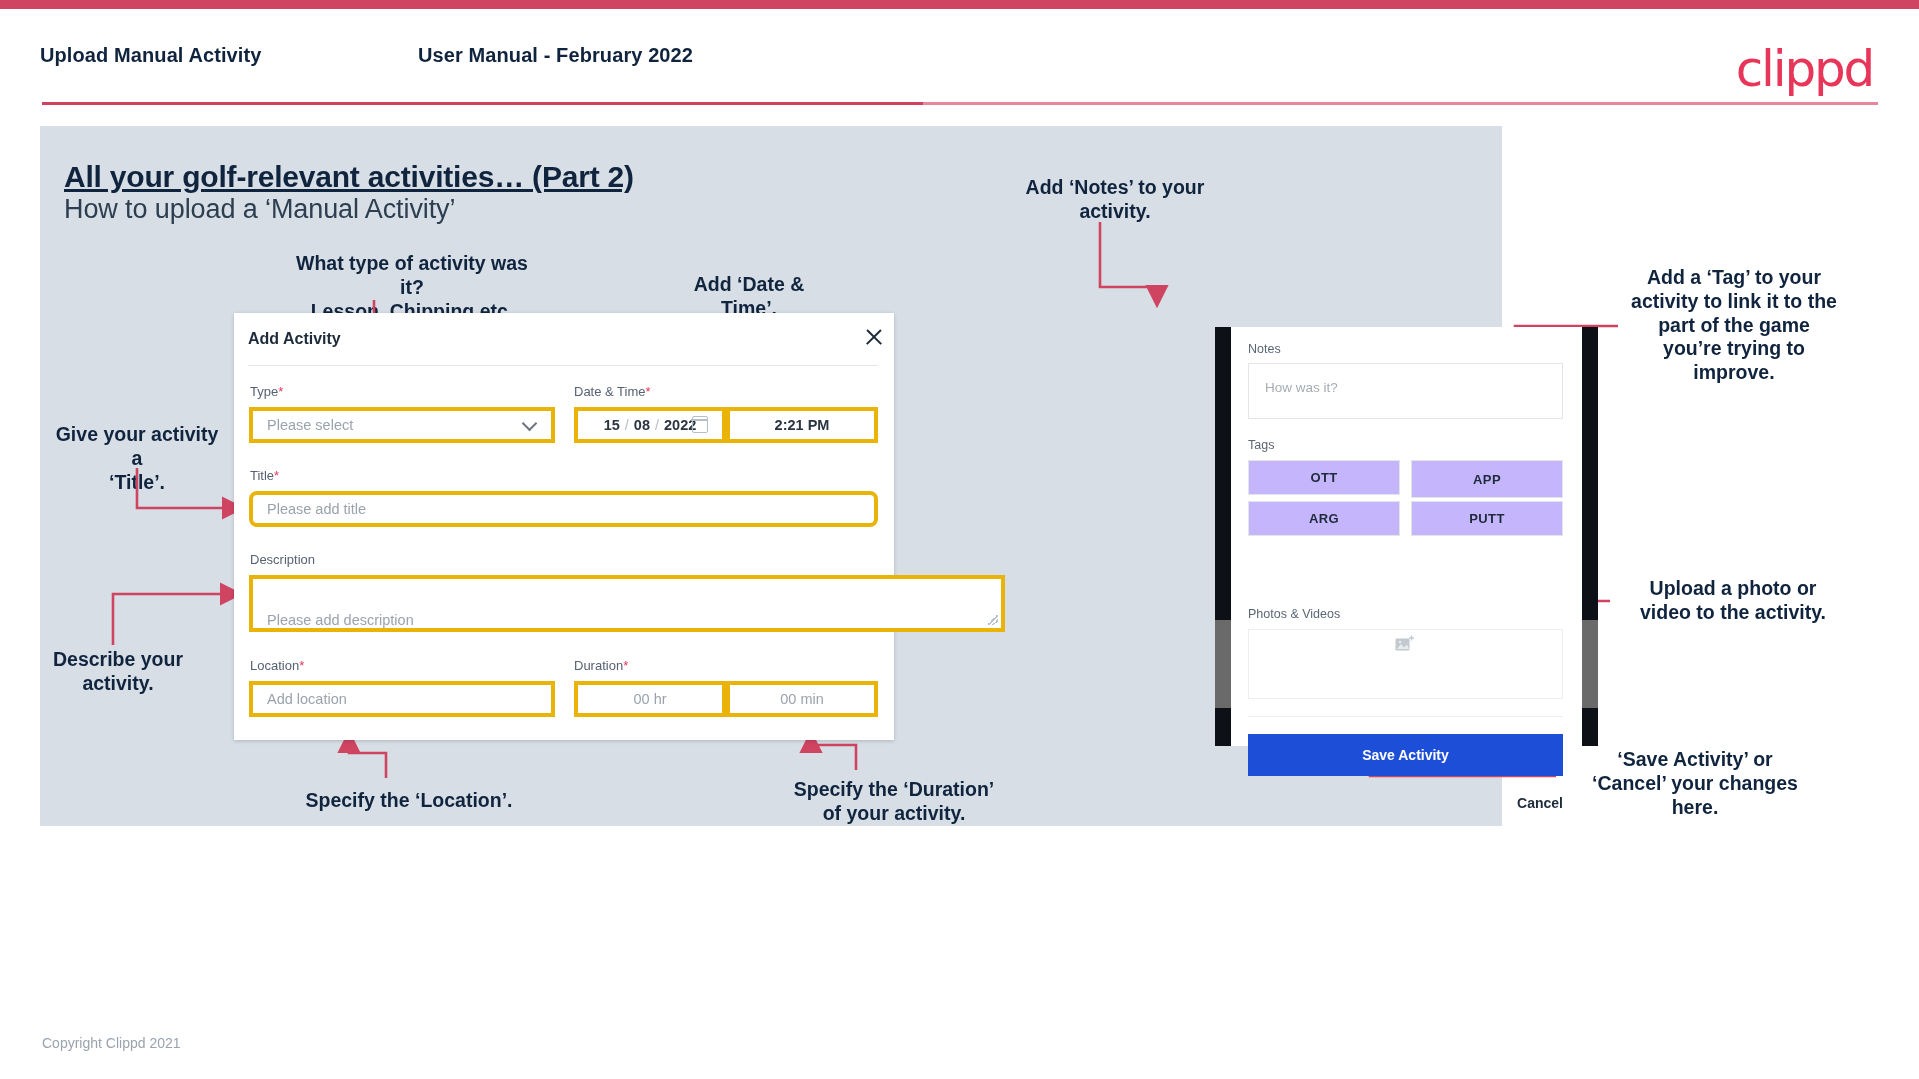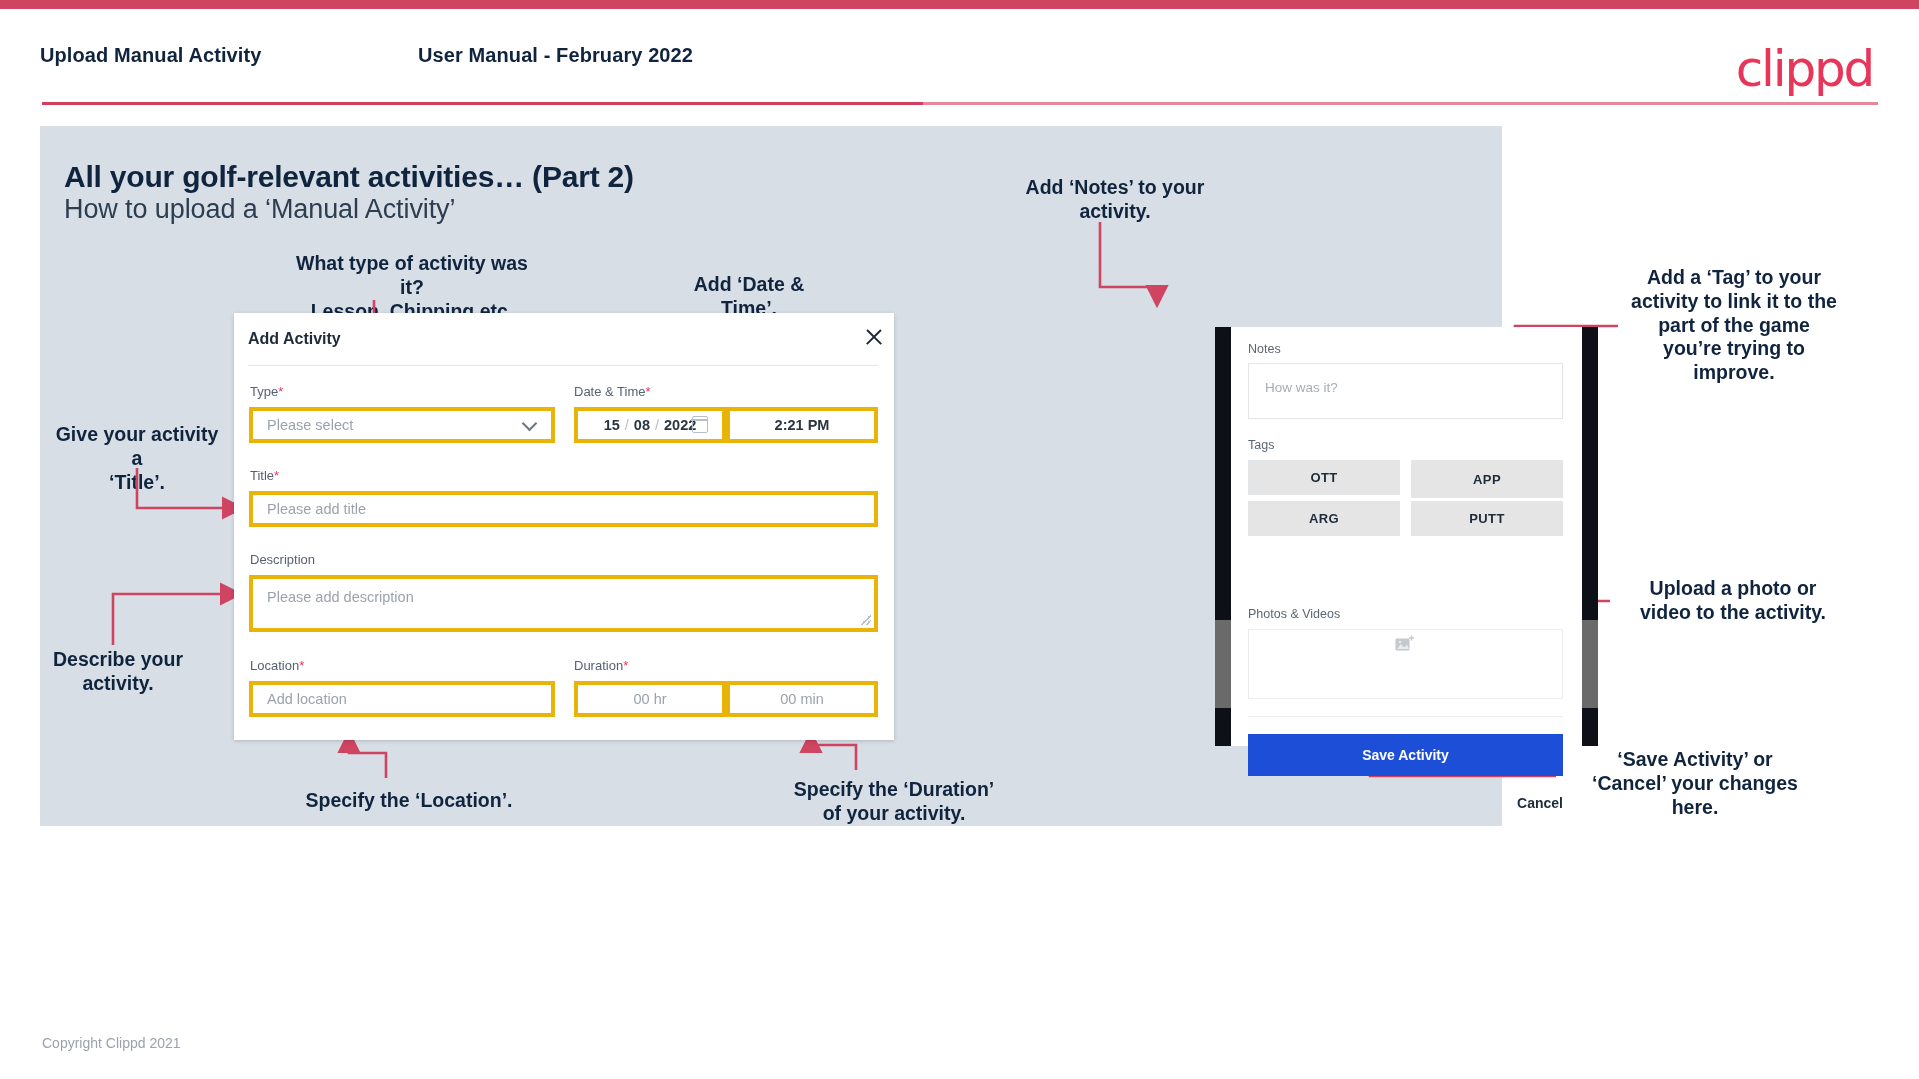--- a/index.html
+++ b/index.html
@@ -14,21 +14,21 @@
   
   .top-bar { position:absolute; left:0; top:0; width:1919px; height:9px; background:#cf4460; }
   .hdr-title { position:absolute; left:40px; top:44px; font-size:20px; font-weight:700; color:#10243e; letter-spacing:.1px;}
   .hdr-sub { position:absolute; left:418px; top:44px; font-size:20px; font-weight:700; color:#10243e; letter-spacing:.1px;}
   .logo { position:absolute; right:46px; top:44px; font-size:50px; font-weight:400; color:#e8355a;
           letter-spacing:-2.2px; font-family:"DejaVu Sans", sans-serif; line-height:1; }
   .hdr-rule { position:absolute; left:42px; top:102px; width:1836px; height:3px;
               background:linear-gradient(to right,#d2405f 0 48%, #e5889b 48% 100%); }
   .slide-wide { position:absolute; left:40px; top:126px; width:1462px; height:700px; background:#d7dee6; }
 
-  .h1 { position:absolute; left:64px; top:160px; font-size:30px; font-weight:800; color:#10243e; letter-spacing:-.2px;}
+  .h1 { position:absolute; left:64px; top:160px; font-size:30px; font-weight:800; color:#10243e; letter-spacing:-.2px;text-decoration:underline;}
   .h2 { position:absolute; left:64px; top:194px; font-size:27px; font-weight:400; color:#2c3e50; letter-spacing:-.1px;}
 
   
   .callout { position:absolute; color:#10243e; font-size:19.5px; font-weight:700; line-height:1.22; text-align:center; }
 
   
   #arrows { position:absolute; left:0; top:0; width:1919px; height:1079px; pointer-events:none; }
 
   
   .modal { position:absolute; left:234px; top:313px; width:660px; height:427px; background:#fff;
@@ -62,21 +62,21 @@
   .phone-frame .edge-l { position:absolute; left:0; top:0; width:16px; height:419px; background:#0d1117; }
   .phone-frame .edge-r { position:absolute; right:0; top:0; width:16px; height:419px; background:#0d1117; }
   .edge-gray-l { position:absolute; left:1215px; top:620px; width:16px; height:88px; background:#6a6a6a; }
   .edge-gray-r { position:absolute; left:1582px; top:620px; width:16px; height:88px; background:#6a6a6a; }
   .phone-screen { position:absolute; left:1231px; top:327px; width:351px; height:419px; background:#fff; }
 
   .p-label { position:absolute; font-size:12.5px; color:#5b6673; }
   .p-box { position:absolute; border:1px solid #e3e6e9; background:#fff; }
   .p-ph { position:absolute; font-size:13.5px; color:#a6adb5; }
 
-  .tag-btn { position:absolute; border:1px solid #e3e6e9; background:#e5e5e5;
+  .tag-btn { position:absolute; border:1px solid #e3e6e9; background:#c4b5fd;
              display:flex; align-items:center; justify-content:center;
              font-size:13px; font-weight:700; color:#1d2b3a; letter-spacing:.4px; }
 
   .drop-zone { position:absolute; left:1248px; top:629px; width:315px; height:70px;
                background:#fff; border:1px solid #ebedef; }
   .drop-txt { position:absolute; left:1248px; top:654px; width:315px; text-align:center;
               font-size:10.3px; color:#a6adb5; line-height:1.5; }
   .img-ic { position:absolute; left:1395px; top:635px; width:20px; height:17px; }
 
   .p-hr { position:absolute; left:1248px; top:716px; width:315px; height:1px; background:#eceff1; }
@@ -199,26 +199,26 @@
     <span class="f-val">2022</span>
     <span class="cal-ic"></span>
   </div>
   <div class="f-box" style="left:726px; top:407px; width:152px; height:36px; justify-content:center;">
     <span class="f-val">2:21 PM</span>
   </div>
 
   <div class="f-label" style="left:250px; top:468px;">
     <span>Title</span><span class="req">*</span>
   </div>
-  <div class="f-box" style="left:249px; top:491px; width:629px; height:36px;">
+  <div class="f-box" style="left:249px; top:491px; width:629px; height:36px;border-radius:8px;">
     <span class="f-ph">Please add title</span>
   </div>
 
   <div class="f-label" style="left:250px; top:552px;">Description</div>
-  <div class="f-box" style="left:249px; top:575px; width:629px; height:57px; align-items:flex-start; padding-top:10px;">
+  <div class="f-box" style="left:249px; top:575px; width:756px; height:57px; align-items:flex-end; padding-top:10px;">
     <span class="f-ph">Please add description</span>
     <span class="ta-resize"></span>
   </div>
 
   <div class="f-label" style="left:250px; top:658px;">
     <span>Location</span><span class="req">*</span>
   </div>
   <div class="f-box" style="left:249px; top:681px; width:306px; height:36px;">
     <span class="f-ph">Add location</span>
   </div>

